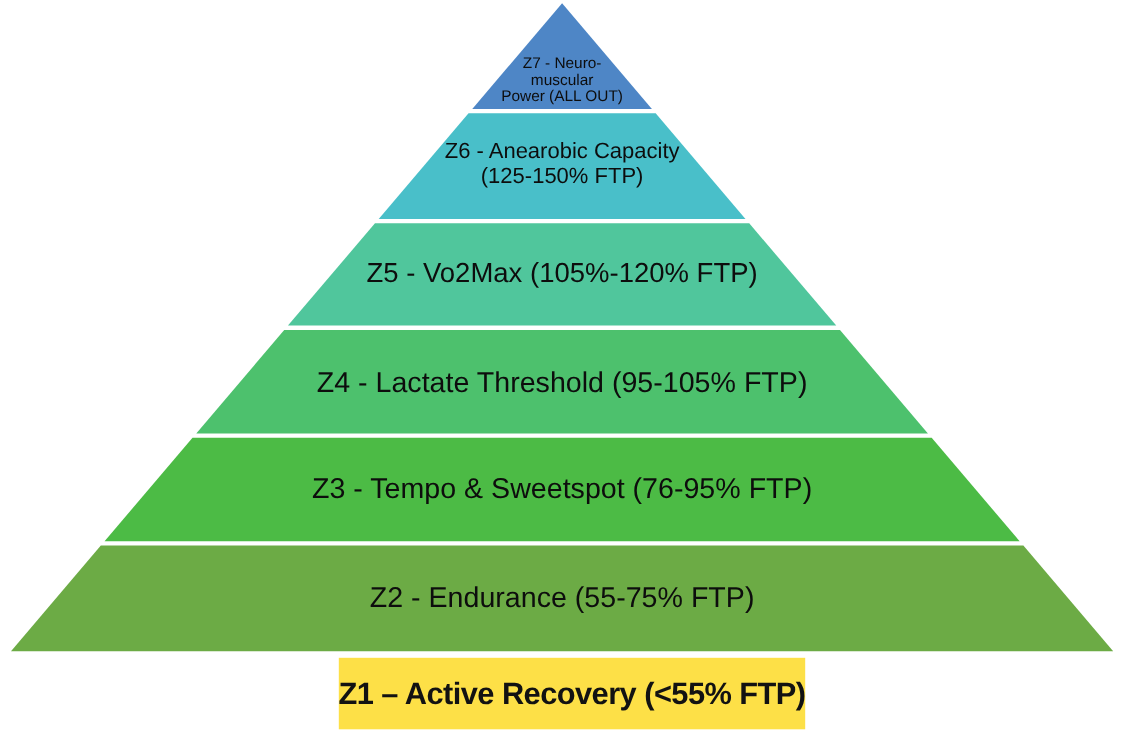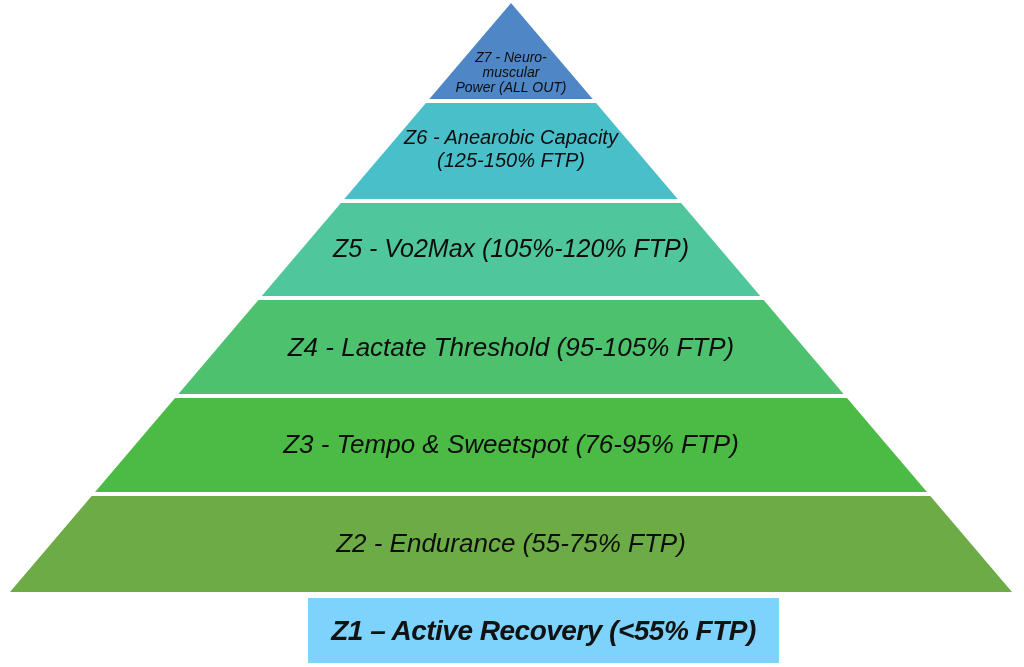--- a/index.html
+++ b/index.html
@@ -7,37 +7,36 @@
     padding: 0;
     background: #ffffff;
     font-family: "Liberation Sans", sans-serif;
   }
   .stage {
     position: relative;
     width: 1024px;
     height: 667px;
     background: #ffffff;
     overflow: hidden;
-    font-style: italic;
   }
   .pyramid-svg {
     position: absolute;
     left: 0;
     top: 0;
   }
   .pyramid-svg text {
     font-family: "Liberation Sans", sans-serif;
   }
   .z1-box {
     position: absolute;
     left: 308px;
     top: 598px;
-    width: 471px;
+    width: 424px;
     height: 65px;
-    background: #7dd3fc;
+    background: #fde047;
     display: flex;
     align-items: center;
     justify-content: center;
   }
   .z1-label {
     font-size: 28px;
     font-weight: bold;
     color: #121212;
     letter-spacing: -0.5px;
     white-space: nowrap;

